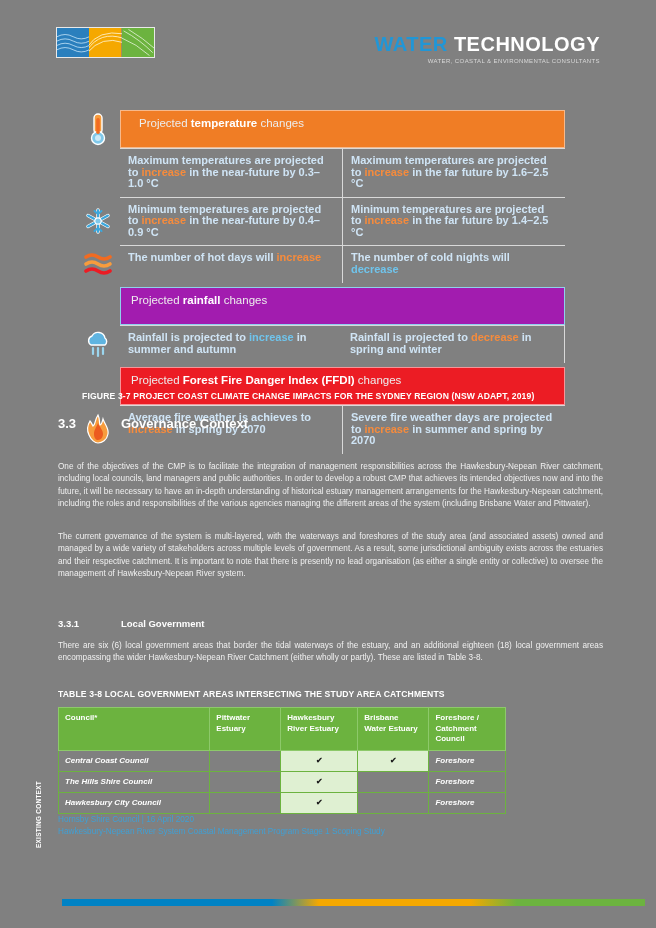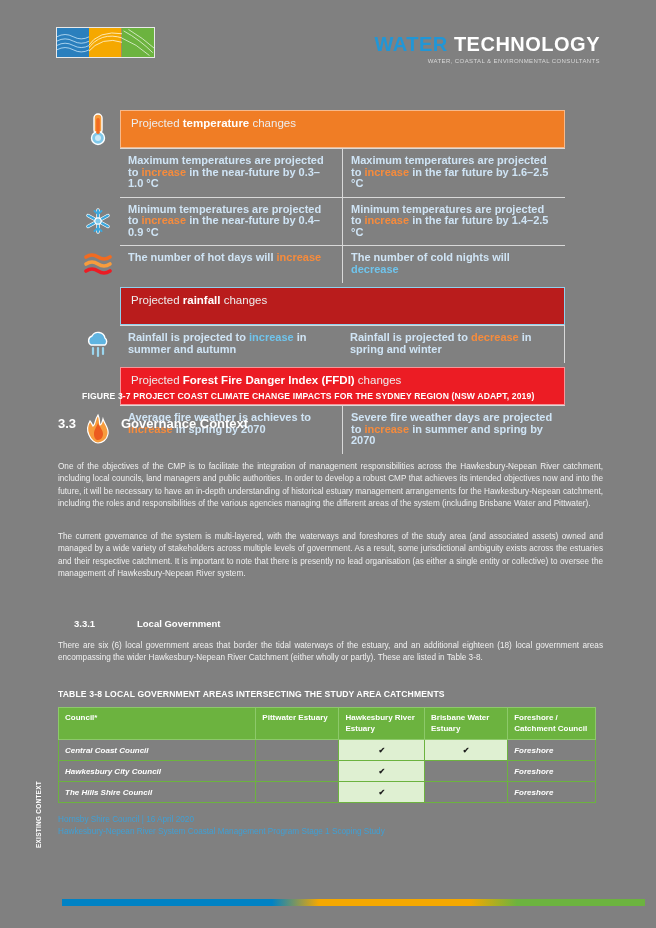--- a/index.html
+++ b/index.html
@@ -24,45 +24,45 @@
 
   
   .info{position:absolute;left:75px;top:110px;width:490px;}
   .info-row{display:flex;align-items:stretch;margin-bottom:0;}
   .icon-cell{width:45px;min-height:38px;display:flex;align-items:center;justify-content:center;flex:0 0 45px;}
   .icon-cell svg{display:block;}
   .band{flex:1 1 auto;display:flex;}
   .band-title{flex:1 1 auto;padding:5px 10px;font-size:11.5px;color:#ffffff;line-height:15px;}
   .band-title b{font-weight:bold;}
   .band-title .light{color:#ededed;}
-  .band-temp{background:#f07d25;border:1px solid #f7b98b;}
-  .band-rain{background:#b91c1c;border:1px solid #8fd0ec;}
+  .band-temp{background:#f07d25;border:1px solid #f7b98b;padding-left:8px;}
+  .band-rain{background:#a21caf;border:1px solid #8fd0ec;}
   .band-fire{background:#ec1c24;border:1px solid #f79498;}
   .cells{flex:1 1 auto;display:flex;border-top:1px solid #d9d9d9;}
   .cell{flex:1 1 50%;padding:6px 8px 7px 8px;font-size:11px;font-weight:bold;line-height:11.5px;color:#cfe4f5;}
   .cell.left{border-right:1px solid #d9d9d9;}
   .cell .inc{color:#f68b3c;}
   .cell .dec-o{color:#f68b3c;}
   .cell .dec-b{color:#6fc4ec;}
   .spacer{height:4px;}
 
   
   .caption{position:absolute;left:58px;top:391px;width:592px;font-size:8.6px;font-weight:bold;letter-spacing:.15px;color:#ffffff;padding-left:24px;}
   .h2{position:absolute;left:58px;top:416px;width:560px;font-size:13px;font-weight:bold;color:#ffffff;}
   .h2 .num{display:inline-block;width:63px;}
   .h3{position:absolute;left:58px;top:618px;width:560px;font-size:9.5px;font-weight:bold;color:#ffffff;}
-  .h3 .num{display:inline-block;width:63px;margin-left:16px;}
+  .h3 .num{display:inline-block;width:63px;}
   .para{position:absolute;left:58px;width:545px;font-size:8.2px;line-height:12.4px;text-align:justify;color:#f0f0f0;}
   #p1{top:461px;}
   #p2{top:531px;}
   #p3{top:640px;}
 
   
   .tbl-cap{position:absolute;left:58px;top:689px;width:592px;font-size:8.6px;font-weight:bold;letter-spacing:.15px;color:#ffffff;}
-  table.lga{position:absolute;left:58px;top:707px;width:538px;border-collapse:collapse;font-size:8px;}
+  table.lga{position:absolute;left:58px;top:707px;width:448px;border-collapse:collapse;font-size:8px;}
   table.lga th{background:#6cb33f;border:1px solid #8dc96a;color:#ffffff;font-weight:bold;text-align:left;vertical-align:top;padding:5px 6px;line-height:10.5px;}
   table.lga td{border:1px solid #6cb33f;color:#ffffff;font-style:italic;font-weight:bold;padding:4px 6px;height:12px;}
   table.lga td.tick{text-align:center;background:#dff0d2;color:#1b1b1b;font-style:normal;}
   table.lga td.empty{background:transparent;}
   table.lga td.note{font-style:italic;}
   .col-name{width:214px;}
   .col-est{width:78px;}
   .col-fore{width:82px;}
 
   
@@ -256,28 +256,28 @@
   </thead>
   <tbody>
     <tr>
       <td>Central Coast Council</td>
       <td class="empty"></td>
       <td class="tick">✔</td>
       <td class="tick">✔</td>
       <td class="note">Foreshore</td>
     </tr>
     <tr>
+      <td>The Hills Shire Council</td>
+      <td class="empty"></td>
+      <td class="tick">✔</td>
+      <td class="empty"></td>
+      <td class="note">Foreshore</td>
+    </tr>
+    <tr>
       <td>Hawkesbury City Council</td>
-      <td class="empty"></td>
-      <td class="tick">✔</td>
-      <td class="empty"></td>
-      <td class="note">Foreshore</td>
-    </tr>
-    <tr>
-      <td>The Hills Shire Council</td>
       <td class="empty"></td>
       <td class="tick">✔</td>
       <td class="empty"></td>
       <td class="note">Foreshore</td>
     </tr>
   </tbody>
 </table>
 
 <div class="sidetab">
   <span>EXISTING CONTEXT</span>

